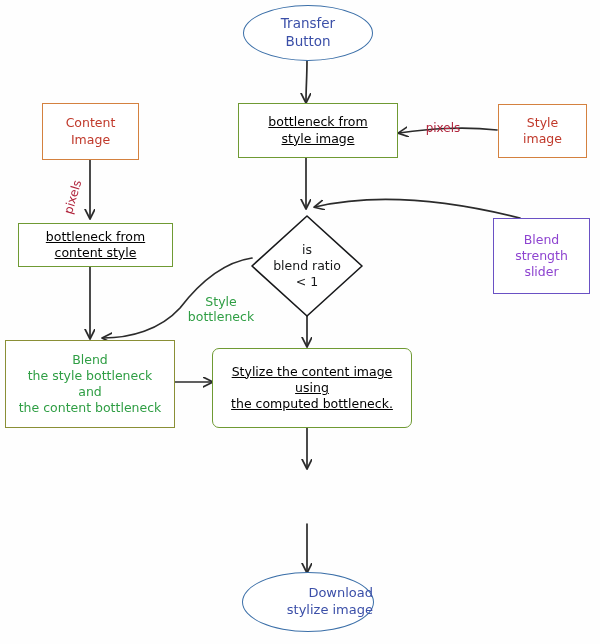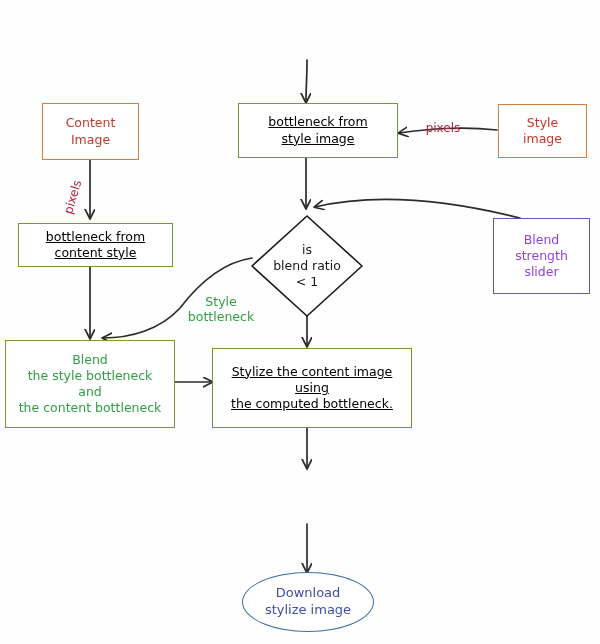--- a/index.html
+++ b/index.html
@@ -123,20 +123,24 @@
       <path d="M307,308 C307,328 307,334 307,346" marker-end="url(#ah)"></path>
 
       <path d="M175,382 C192,382 198,382 212,382" marker-end="url(#ah)"></path>
 
       <path d="M307,428 C307,448 307,456 307,468" marker-end="url(#ah)"></path>
 
       <path d="M307,524 C307,548 307,556 307,572" marker-end="url(#ah)"></path>
     </g>
   </svg>
 
+  <div class="node ellipse" style="left:243px; top:5px; width:130px; height:56px; font-size:13.5px;">
+    <span class="txt">Transfer
+Button</span>
+  </div>
 
   <div class="node rect-orange" style="left:42px; top:103px; width:97px; height:57px; font-size:12.5px;">
     <span class="txt">Content
 Image</span>
   </div>
 
   <div class="node rect-green" style="left:238px; top:103px; width:160px; height:55px; font-size:12.5px;">
     <span class="txt">bottleneck from
 style image</span>
   </div>
@@ -168,28 +172,28 @@
 slider</span>
   </div>
 
   <div class="node rect-olive" style="left:5px; top:340px; width:170px; height:88px; font-size:12.5px;">
     <span class="txt">Blend
 the style bottleneck
 and
 the content bottleneck</span>
   </div>
 
-  <div class="node rect-green" style="left:212px; top:348px; width:200px; height:80px; font-size:12.5px;">
+  <div class="node rect-green" style="left:212px; top:348px; width:200px; height:80px; font-size:12.5px;border-radius:7px;">
     <span class="txt">Stylize the content image
 using
 the computed bottleneck.</span>
   </div>
 
 
-  <div class="node ellipse" style="left:242px; top:572px; width:132px; height:60px; font-size:13px;">
+  <div class="node ellipse" style="left:242px; top:572px; width:132px; height:60px; font-size:13px;text-align:right;">
     <span class="txt">Download
 stylize image</span>
   </div>
 
   <div class="edge-label lab-crimson rot90" style="left:46px; top:180px; width:40px; font-size:12px;">
     <span>pixels</span>
   </div>
 
   <div class="edge-label lab-crimson" style="left:418px; top:106px; width:50px; font-size:12px;">
     <span>pixels</span>

